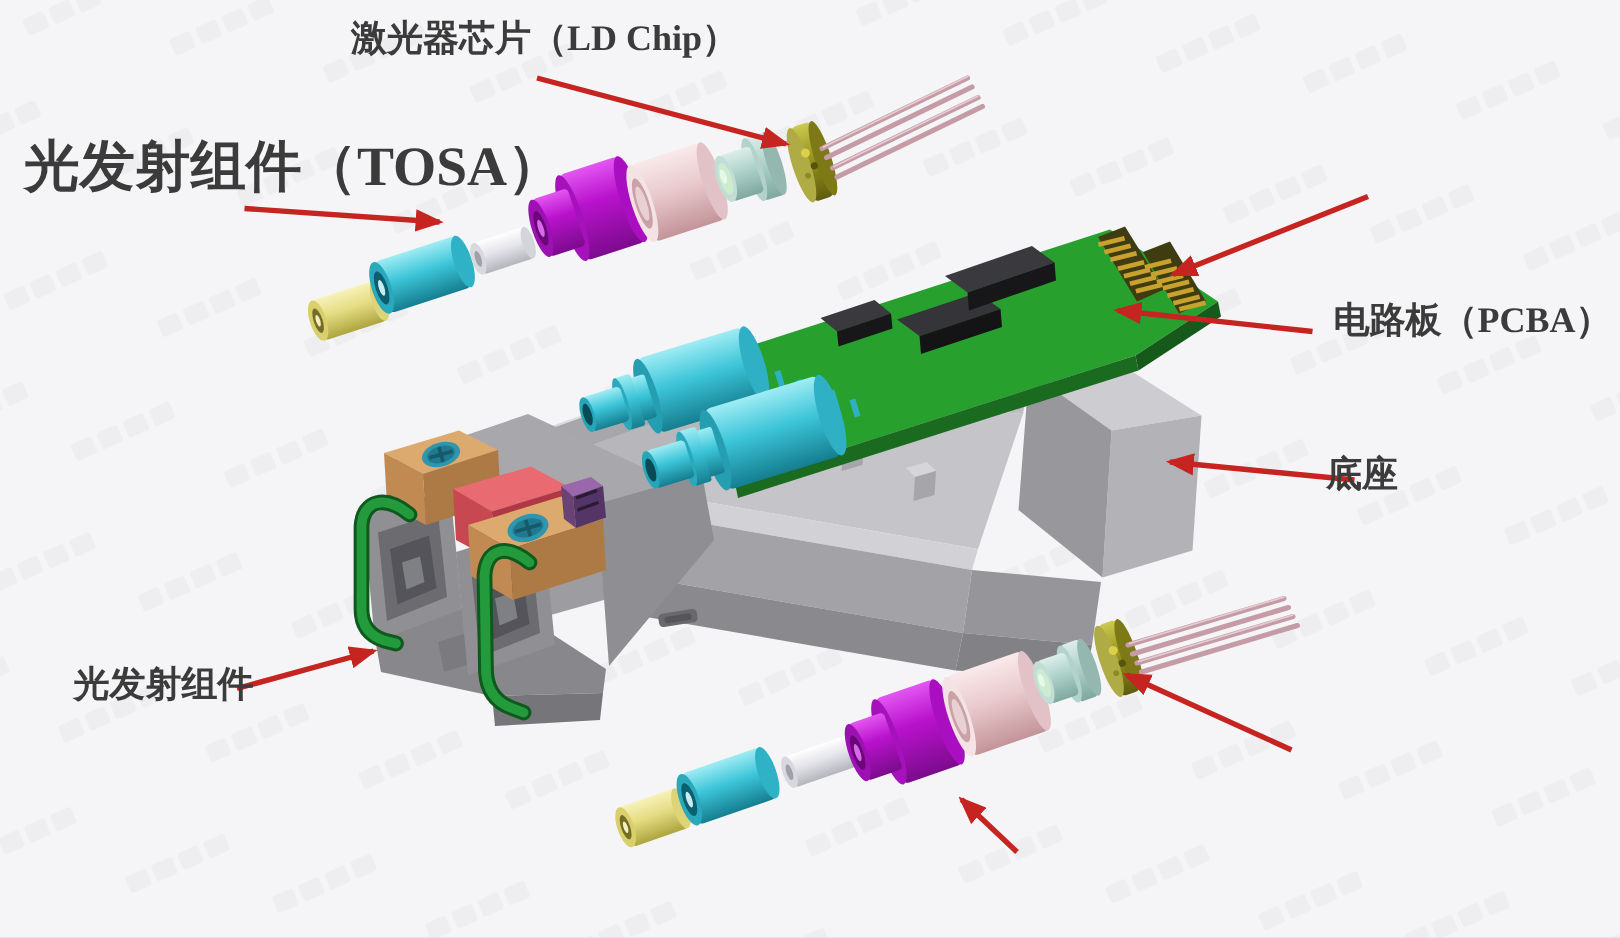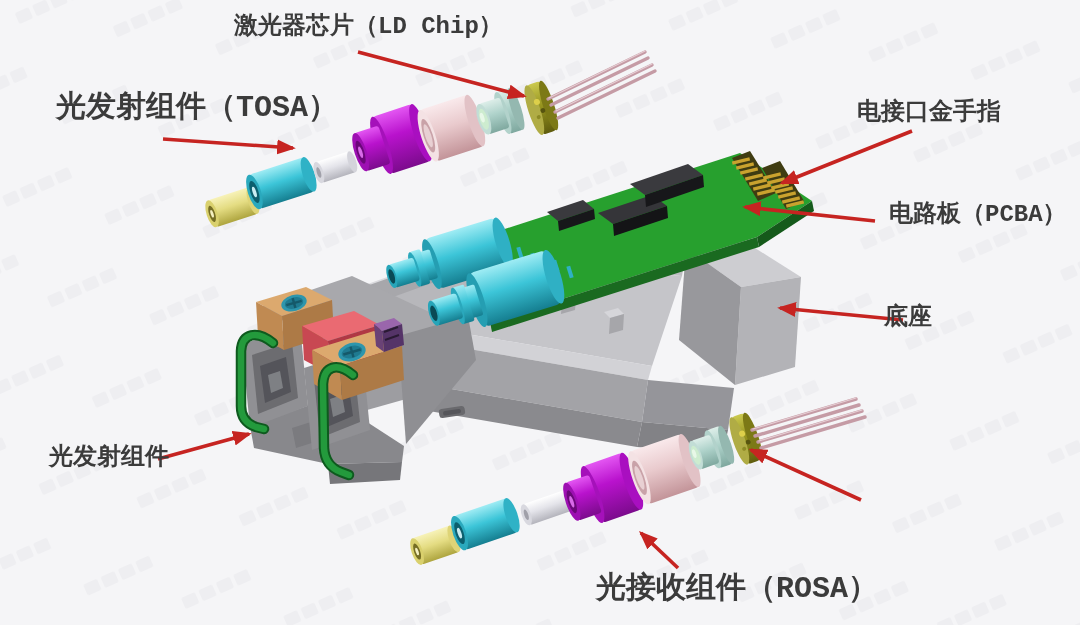--- a/index.html
+++ b/index.html
@@ -1,20 +1,20 @@
 <!DOCTYPE html>
 <html><head>
 <meta charset="utf-8">
 <style>
   html,body{margin:0;padding:0;background:#e9e9eb;}
   .stage{position:relative;width:1080px;height:625px;background:#7dd3fc;overflow:hidden;
-         font-family:Liberation Mono, monospace;}
+         font-family:Liberation Serif, serif;}
   .stage svg{position:absolute;left:0;top:0;}
   .lbl{position:absolute;font-weight:700;color:#3b3b3b;white-space:nowrap;line-height:1.15;}
-  .lbl.big{font-size:30px;margin-left:40px;}
+  .lbl.big{font-size:37px;}
   .lbl.small{font-size:24px;}
 </style>
 </head>
 <body>
 
 <div class="stage">
 
 <svg width="1080" height="625" viewBox="0 0 1080 625">
   <defs>
     <pattern id="wm" width="170" height="110" patternUnits="userSpaceOnUse" patternTransform="rotate(-24)">
@@ -405,19 +405,17 @@
     <line x1="875" y1="221" x2="745" y2="207" marker-end="url(#ah)"></line>
     <line x1="903" y1="320" x2="780" y2="308" marker-end="url(#ah)"></line>
     <line x1="158" y1="459" x2="249" y2="434" marker-end="url(#ah)"></line>
     <line x1="861" y1="500" x2="751" y2="450" marker-end="url(#ah)"></line>
     <line x1="678" y1="568" x2="641" y2="533" marker-end="url(#ah)"></line>
   </g>
 </svg>
 
   <div class="lbl small" style="left:234px;top:13px">激光器芯片（LD Chip）</div>
   <div class="lbl big" style="left:16px;top:91px">光发射组件（TOSA）</div>
-  <div class="lbl small" style="left:857px;top:99px">电接口金手指</div>
   <div class="lbl small" style="left:889px;top:201px">电路板（PCBA）</div>
   <div class="lbl small" style="left:884px;top:304px">底座</div>
   <div class="lbl small" style="left:49px;top:444px">光发射组件</div>
-  <div class="lbl big" style="left:556px;top:572px">光接收组件（ROSA）</div>
 
 </div>
 
 </body></html>

